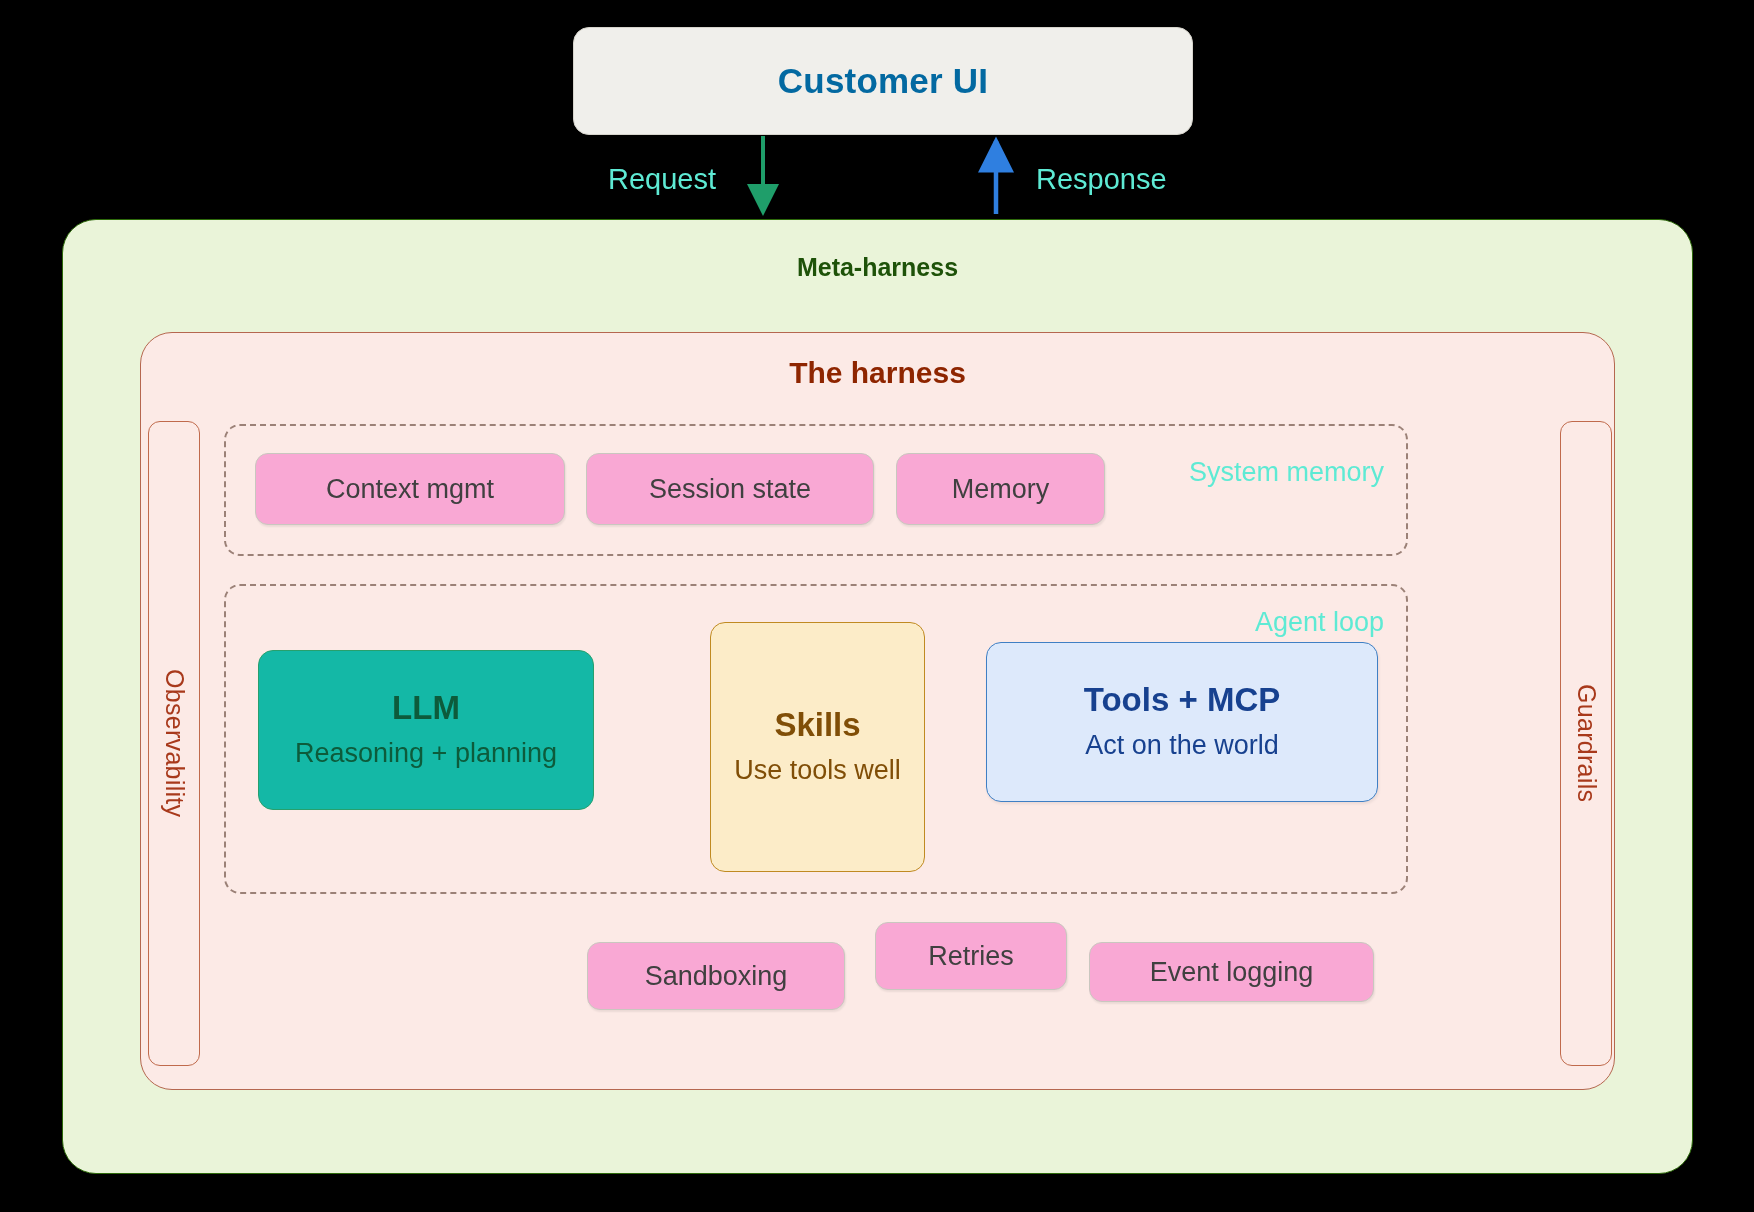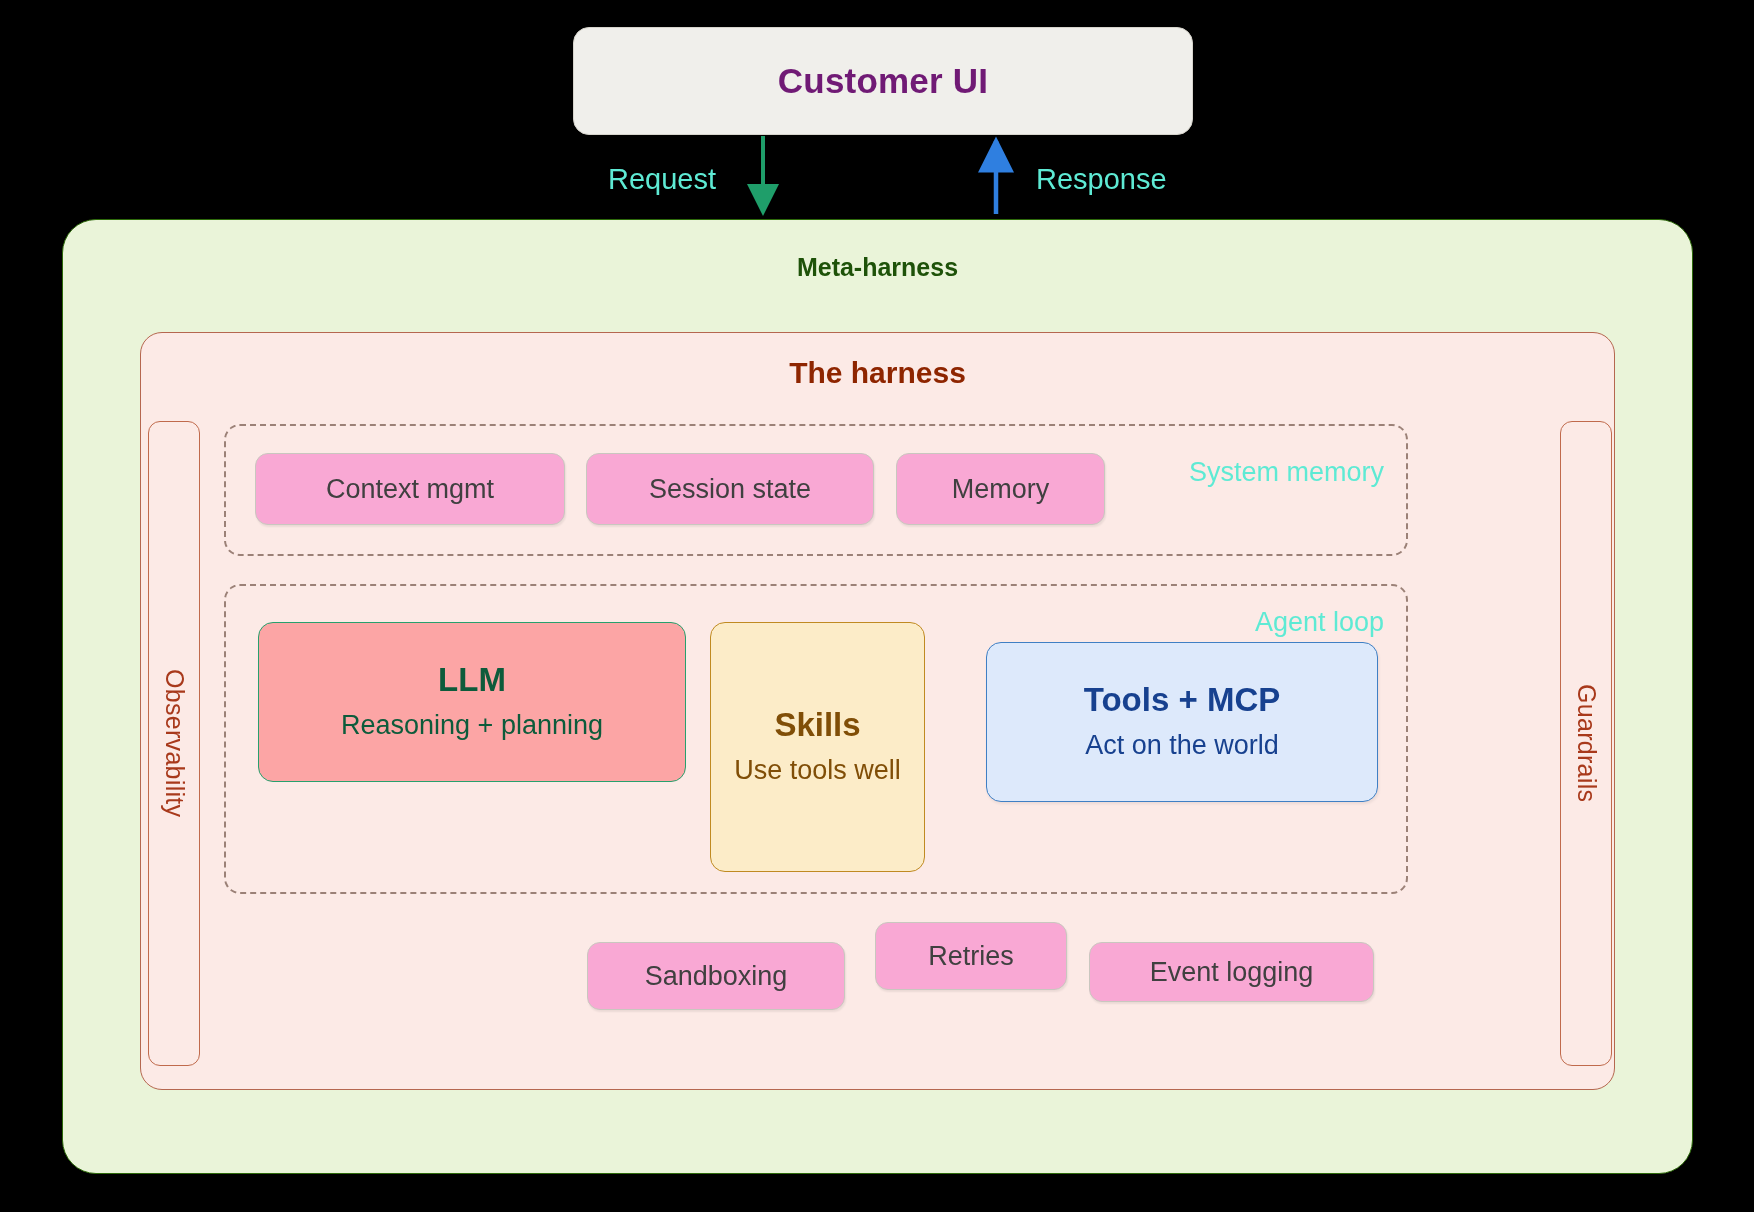--- a/index.html
+++ b/index.html
@@ -32,21 +32,21 @@
     border-radius: 16px;
     box-shadow: 2px 3px 3px rgba(0,0,0,0.18);
     display: flex;
     align-items: center;
     justify-content: center;
     box-sizing: border-box;
   }
   .customer-ui-label {
     font-size: 35px;
     font-weight: 600;
-    color: #701a75;
+    color: #0369a1;
     letter-spacing: 0.2px;
   }
 
   
   .edge-label {
     position: absolute;
     font-size: 29px;
     color: #5eead4;
     white-space: nowrap;
   }
@@ -88,21 +88,21 @@
 
   
   .harness {
     position: absolute;
     left: 140px;
     top: 332px;
     width: 1475px;
     height: 758px;
     background: #fceae6;
     border: 1.5px solid #b5674f;
-    border-radius: 22px;
+    border-radius: 32px;
     box-sizing: border-box;
   }
   .harness-title {
     position: absolute;
     top: 23px;
     left: 0;
     right: 0;
     text-align: center;
     font-size: 30px;
     font-weight: 700;
@@ -196,22 +196,22 @@
     font-weight: 700;
     line-height: 1.15;
   }
   .node-sub {
     font-size: 27px;
     line-height: 1.25;
     margin-top: 10px;
   }
 
   .node.llm {
-    left: 258px; top: 622px; width: 428px; height: 160px;
-    background: #fca5a5;
+    left: 258px; top: 650px; width: 336px; height: 160px;
+    background: #14b8a6;
     border: 1.6px solid #27a06d;
   }
   .node.llm .node-title, .node.llm .node-sub { color: #0d5b3b; }
 
   .node.skills {
     left: 710px; top: 622px; width: 215px; height: 250px;
     background: #fcecc8;
     border: 1.6px solid #c08a21;
   }
   .node.skills .node-title, .node.skills .node-sub { color: #804e07; }

